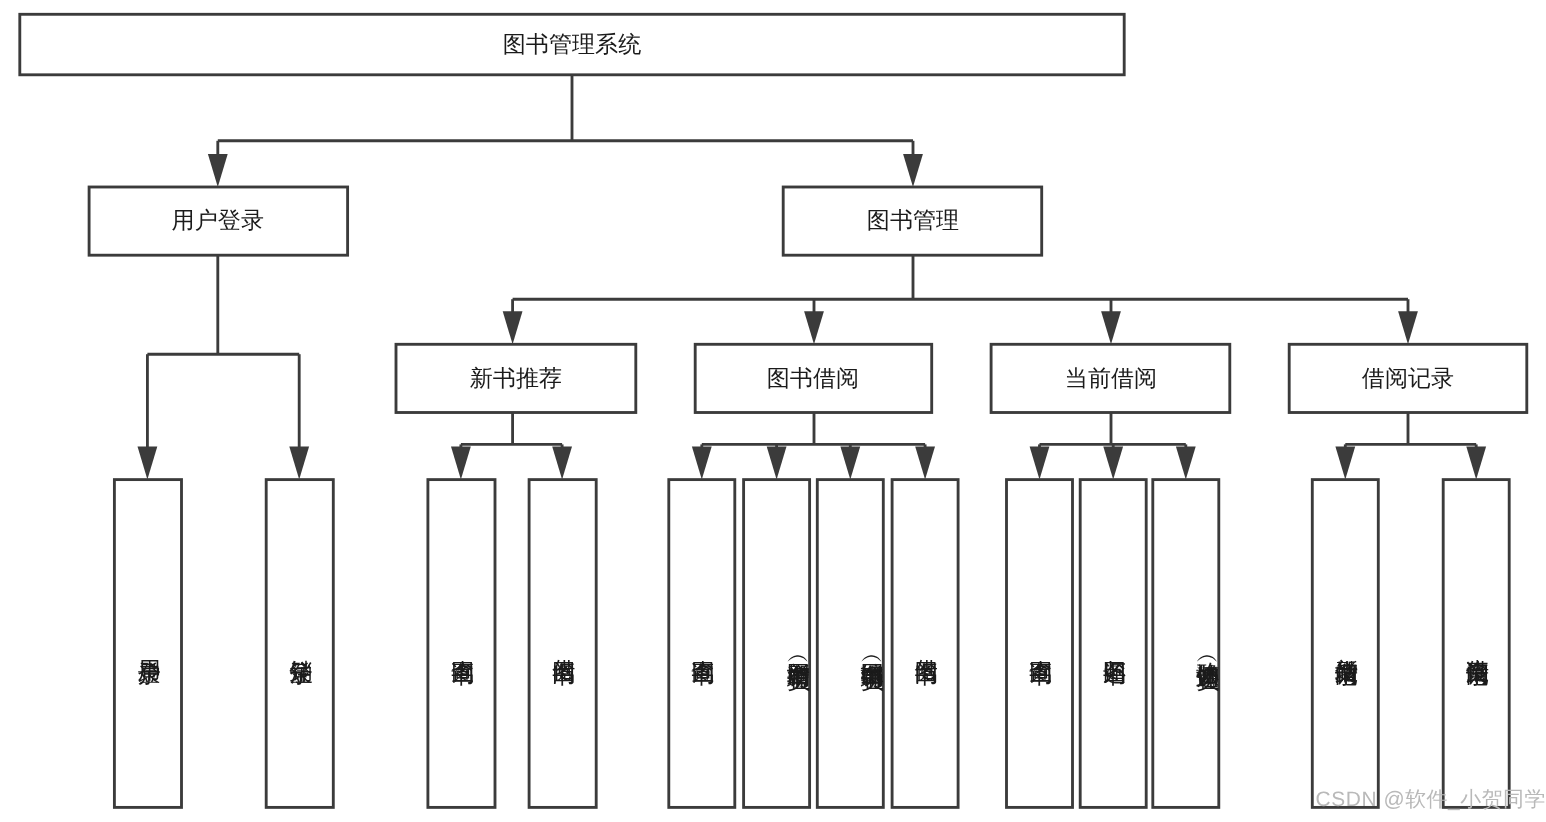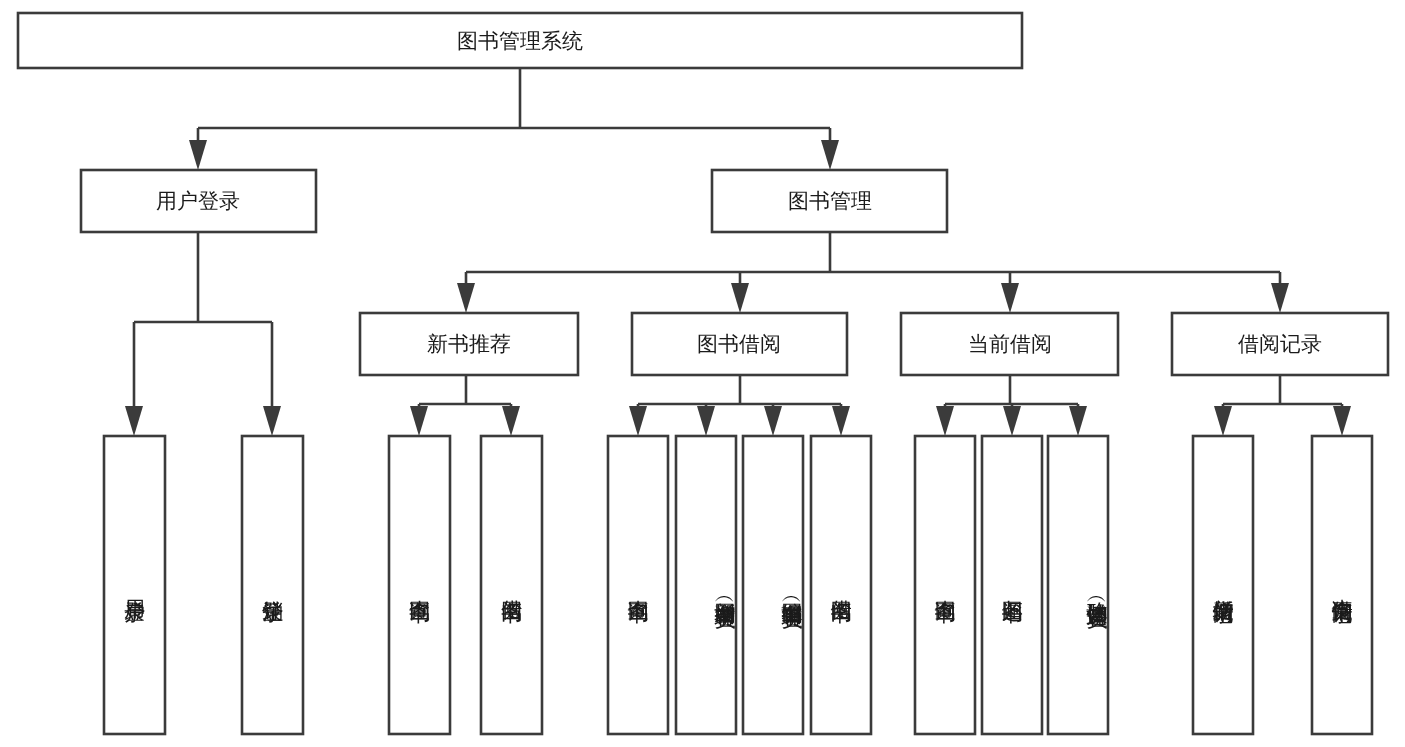--- a/index.html
+++ b/index.html
@@ -218,14 +218,15 @@
   <div class="node-label-v" style="left:743px; top:444px; width:60px; height:290px;">编辑图书（管理员）</div>
   <div class="node-label-v centered" style="left:811px; top:436px; width:60px; height:298px;">借阅图书</div>
 
   <div class="node-label-v centered" style="left:915px; top:436px; width:60px; height:298px;">查询图书</div>
   <div class="node-label-v centered" style="left:982px; top:436px; width:60px; height:298px;">归还图书</div>
   <div class="node-label-v" style="left:1048px; top:444px; width:60px; height:290px;">确认归还（管理员）</div>
 
   <div class="node-label-v centered" style="left:1193px; top:436px; width:60px; height:298px;">新增借阅记录</div>
   <div class="node-label-v centered" style="left:1312px; top:436px; width:60px; height:298px;">查询借阅记录</div>
 
+  <div class="watermark" style="left:1196px; top:714px;">CSDN @软件_小贺同学</div>
 
 </div>
 
 </body></html>

